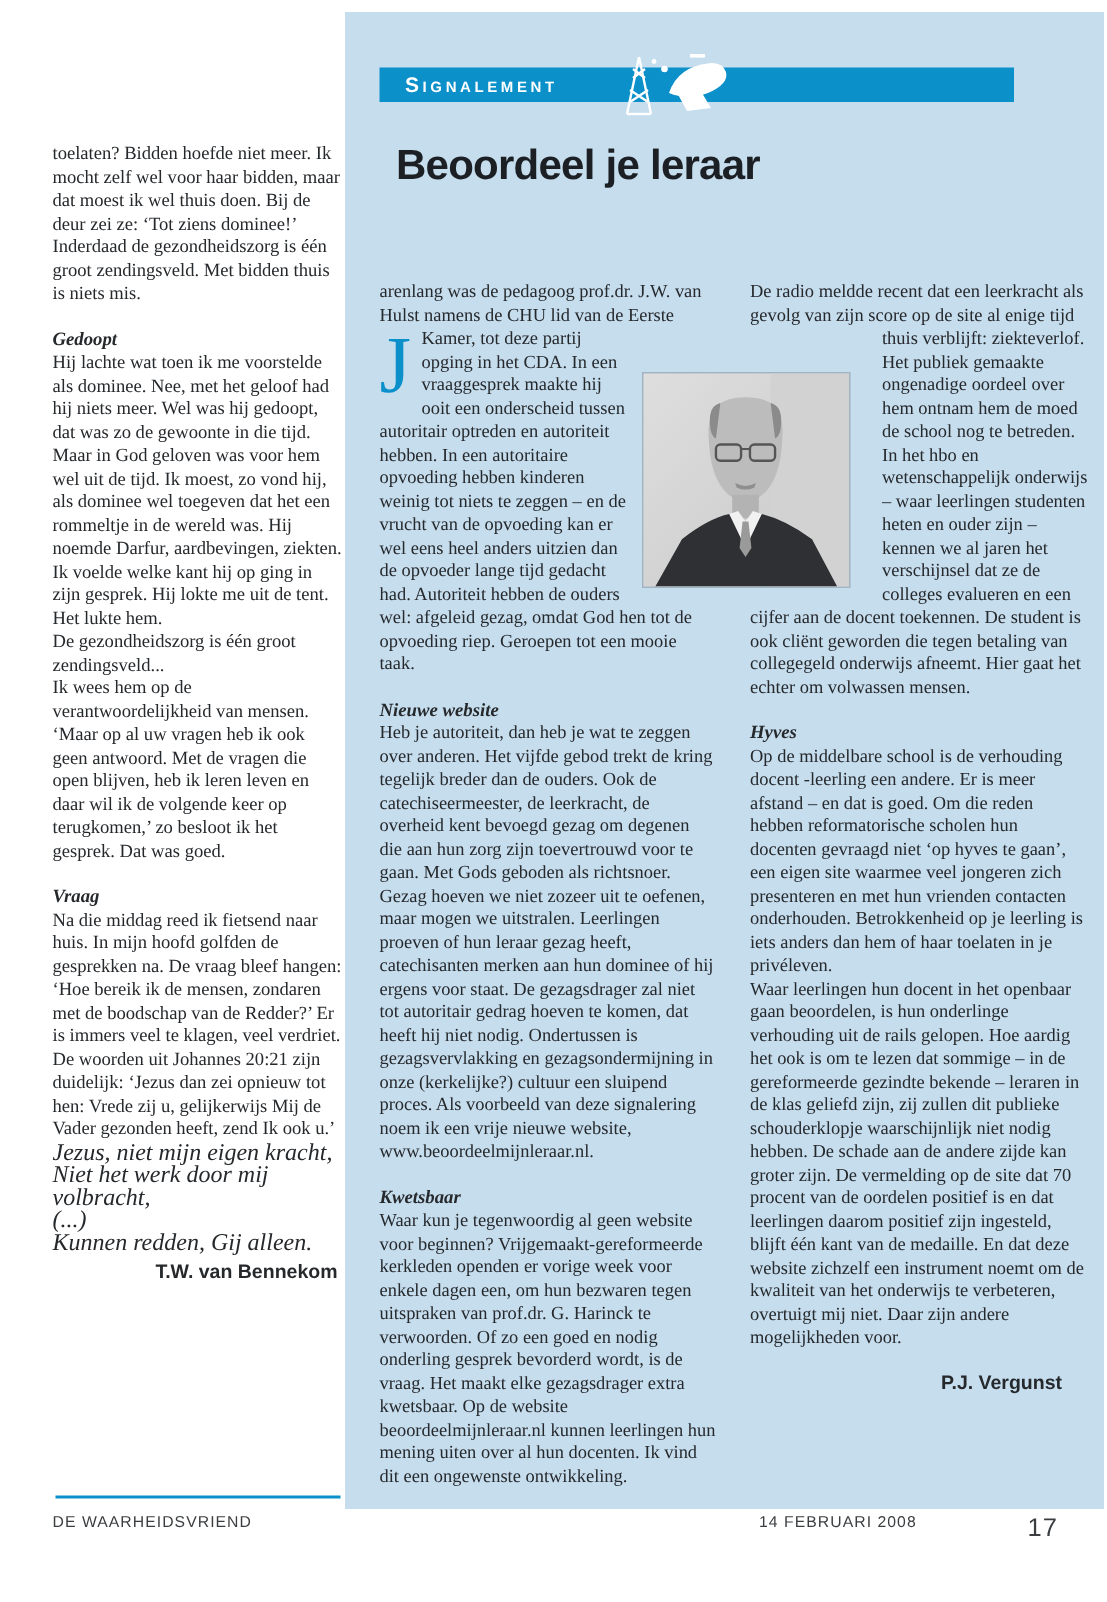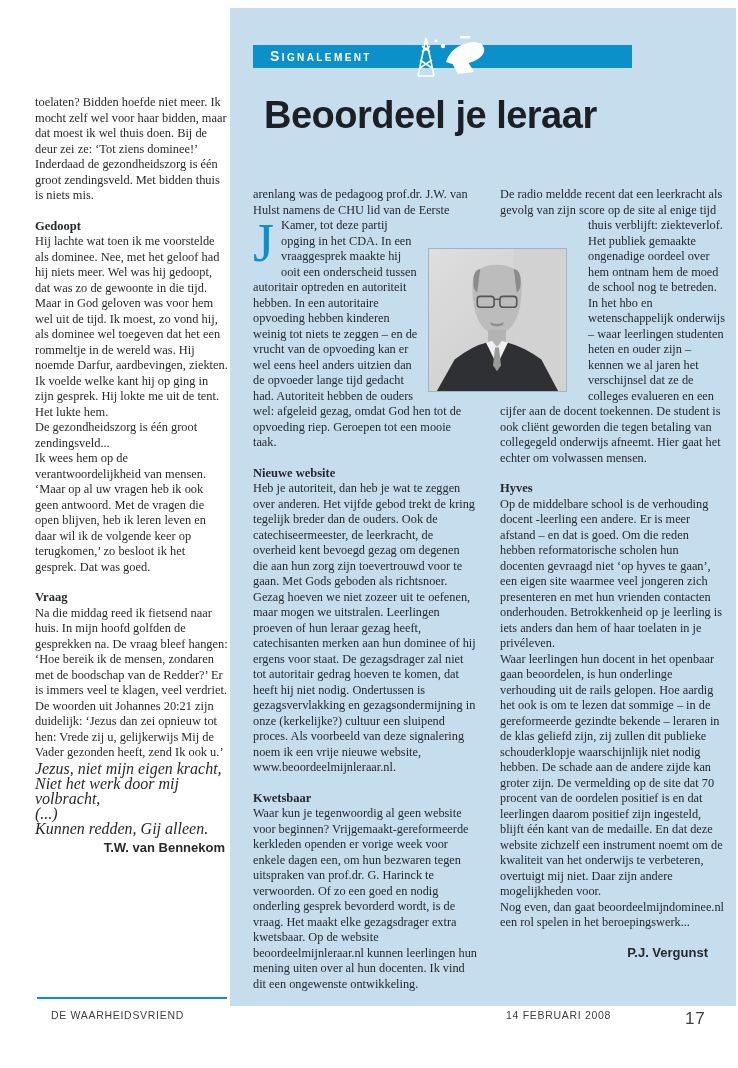--- a/index.html
+++ b/index.html
@@ -5,41 +5,41 @@
   html,body { margin:0; padding:0; background:#e8e8e8; }
   .page {
     position:relative; width:738px; height:1068px; margin:0 auto;
     background:#ffffff; overflow:hidden;
     font-family:"Liberation Serif", serif; color:#26292c;
   }
   
   .panel { position:absolute; left:230px; top:8px; width:506px; height:998px; background:#c6ddee; }
 
   
-  .kicker-bar { position:absolute; left:253px; top:45px; width:379px; height:23px; background:#0b90ca; }
+  .kicker-bar { position:absolute; left:253px; top:45px; width:423px; height:23px; background:#0b90ca; }
   .kicker {
     display:block; padding-left:17px; line-height:23px;
     font-family:"Liberation Sans", sans-serif; font-weight:bold; font-size:14px;
     font-variant:small-caps; letter-spacing:2.4px; color:#ffffff;
   }
   .satellite { position:absolute; left:396px; top:32px; width:96px; height:46px; }
 
   
   .title {
     position:absolute; left:264px; top:94px; margin:0;
     font-family:"Liberation Sans", sans-serif; font-weight:bold;
-    font-size:38px; letter-spacing:-0.5px; color:#1c2024;
+    font-size:28px; letter-spacing:-0.5px; color:#1c2024;
   }
 
   
   .acol { position:absolute; top:187px; font-size:12.3px; line-height:15.5px; text-align:left; }
   .acol1 { left:253px; width:224px; }
   .acol2 { left:500px; width:226px; }
   .acol p { margin:0; }
-  .subhead { margin:15px 0 0 0; font-size:12.5px; font-weight:bold; line-height:15.5px; }
+  .subhead { margin:15px 0 0 0; font-size:12.5px; font-weight:bold; line-height:15.5px;font-style:italic; }
   .gap-top { margin-top:15px; }
 
   .dropcap {
     float:left; width:22px; height:46px; margin:2px 6px 0 0;
     font-family:"Liberation Serif", serif; font-size:54px; line-height:44px;
     color:#0b90ca;
   }
   
   .sp { display:block; }
   .sp-r0 { float:right; clear:right; width:0px;  height:32px; }
@@ -64,21 +64,21 @@
   .leftcol { position:absolute; left:35px; top:95px; width:194px; font-size:12.4px; line-height:15.5px; }
   .leftcol p { margin:0; }
   .poem { font-style:italic; font-size:16px; line-height:15.2px; }
 
   
   .footer-rule { position:absolute; left:37px; top:997px; width:190px; height:2px; background:#0b90ca; }
   .footer-text {
     position:absolute; top:1009px;
     font-family:"Liberation Sans", sans-serif; font-size:10.5px; letter-spacing:0.7px; color:#3b3e40;
   }
-  .footer-pub  { left:51px; }
+  .footer-pub  { left:35px; }
   .footer-date { left:506px; }
   .footer-page { left:685px; font-size:17px; }
 </style>
 </head>
 <body>
 
 <div class="page">
 
   <div class="panel"></div>
 
@@ -142,21 +142,20 @@
 
   <div class="acol acol2">
     <p>
       <span class="sp sp-l0"></span>
       <span class="sp sp-l1"></span>
       <span>De radio meldde recent dat een leerkracht als gevolg van zijn score op de site al enige tijd thuis verblijft: ziekteverlof. Het publiek gemaakte ongenadige oordeel over hem ontnam hem de moed de school nog te betreden. In het hbo en wetenschappelijk onderwijs – waar leerlingen studenten heten en ouder zijn – kennen we al jaren het verschijnsel dat ze de colleges evalueren en een cijfer aan de docent toekennen. De student is ook cliënt geworden die tegen betaling van collegegeld onderwijs afneemt. Hier gaat het echter om volwassen mensen.</span>
     </p>
     <h3 class="subhead">Hyves</h3>
     <p>Op de middelbare school is de verhouding docent -leerling een andere. Er is meer afstand – en dat is goed. Om die reden hebben reformatorische scholen hun docenten gevraagd niet ‘op hyves te gaan’, een eigen site waarmee veel jongeren zich presenteren en met hun vrienden contacten onderhouden. Betrokkenheid op je leerling is iets anders dan hem of haar toelaten in je privéleven.</p>
     <p class="gap-top">Waar leerlingen hun docent in het openbaar gaan beoordelen, is hun onderlinge verhouding uit de rails gelopen. Hoe aardig het ook is om te lezen dat sommige – in de gereformeerde gezindte bekende – leraren in de klas geliefd zijn, zij zullen dit publieke schouderklopje waarschijnlijk niet nodig hebben. De schade aan de andere zijde kan groter zijn. De vermelding op de site dat 70 procent van de oordelen positief is en dat leerlingen daarom positief zijn ingesteld, blijft één kant van de medaille. En dat deze website zichzelf een instrument noemt om de kwaliteit van het onderwijs te verbeteren, overtuigt mij niet. Daar zijn andere mogelijkheden voor.</p>
-    <p class="gap-top">Nog even, dan gaat beoordeelmijndominee.nl een rol spelen in het beroepingswerk...</p>
     <div class="byline byline-right">P.J. Vergunst</div>
   </div>
 
   <div class="leftcol">
     <p>toelaten? Bidden hoefde niet meer. Ik mocht zelf wel voor haar bidden, maar dat moest ik wel thuis doen. Bij de deur zei ze: ‘Tot ziens dominee!’ Inderdaad de gezondheidszorg is één groot zendingsveld. Met bidden thuis is niets mis.</p>
     <h3 class="subhead">Gedoopt</h3>
     <p>Hij lachte wat toen ik me voorstelde als dominee. Nee, met het geloof had hij niets meer. Wel was hij gedoopt, dat was zo de gewoonte in die tijd. Maar in God geloven was voor hem wel uit de tijd. Ik moest, zo vond hij, als dominee wel toegeven dat het een rommeltje in de wereld was. Hij noemde Darfur, aardbevingen, ziekten. Ik voelde welke kant hij op ging in zijn gesprek. Hij lokte me uit de tent. Het lukte hem.</p>
     <p>De gezondheidszorg is één groot zendingsveld...</p>
     <p>Ik wees hem op de verantwoordelijkheid van mensen. ‘Maar op al uw vragen heb ik ook geen antwoord. Met de vragen die open blijven, heb ik leren leven en daar wil ik de volgende keer op terugkomen,’ zo besloot ik het gesprek. Dat was goed.</p>
     <h3 class="subhead">Vraag</h3>

